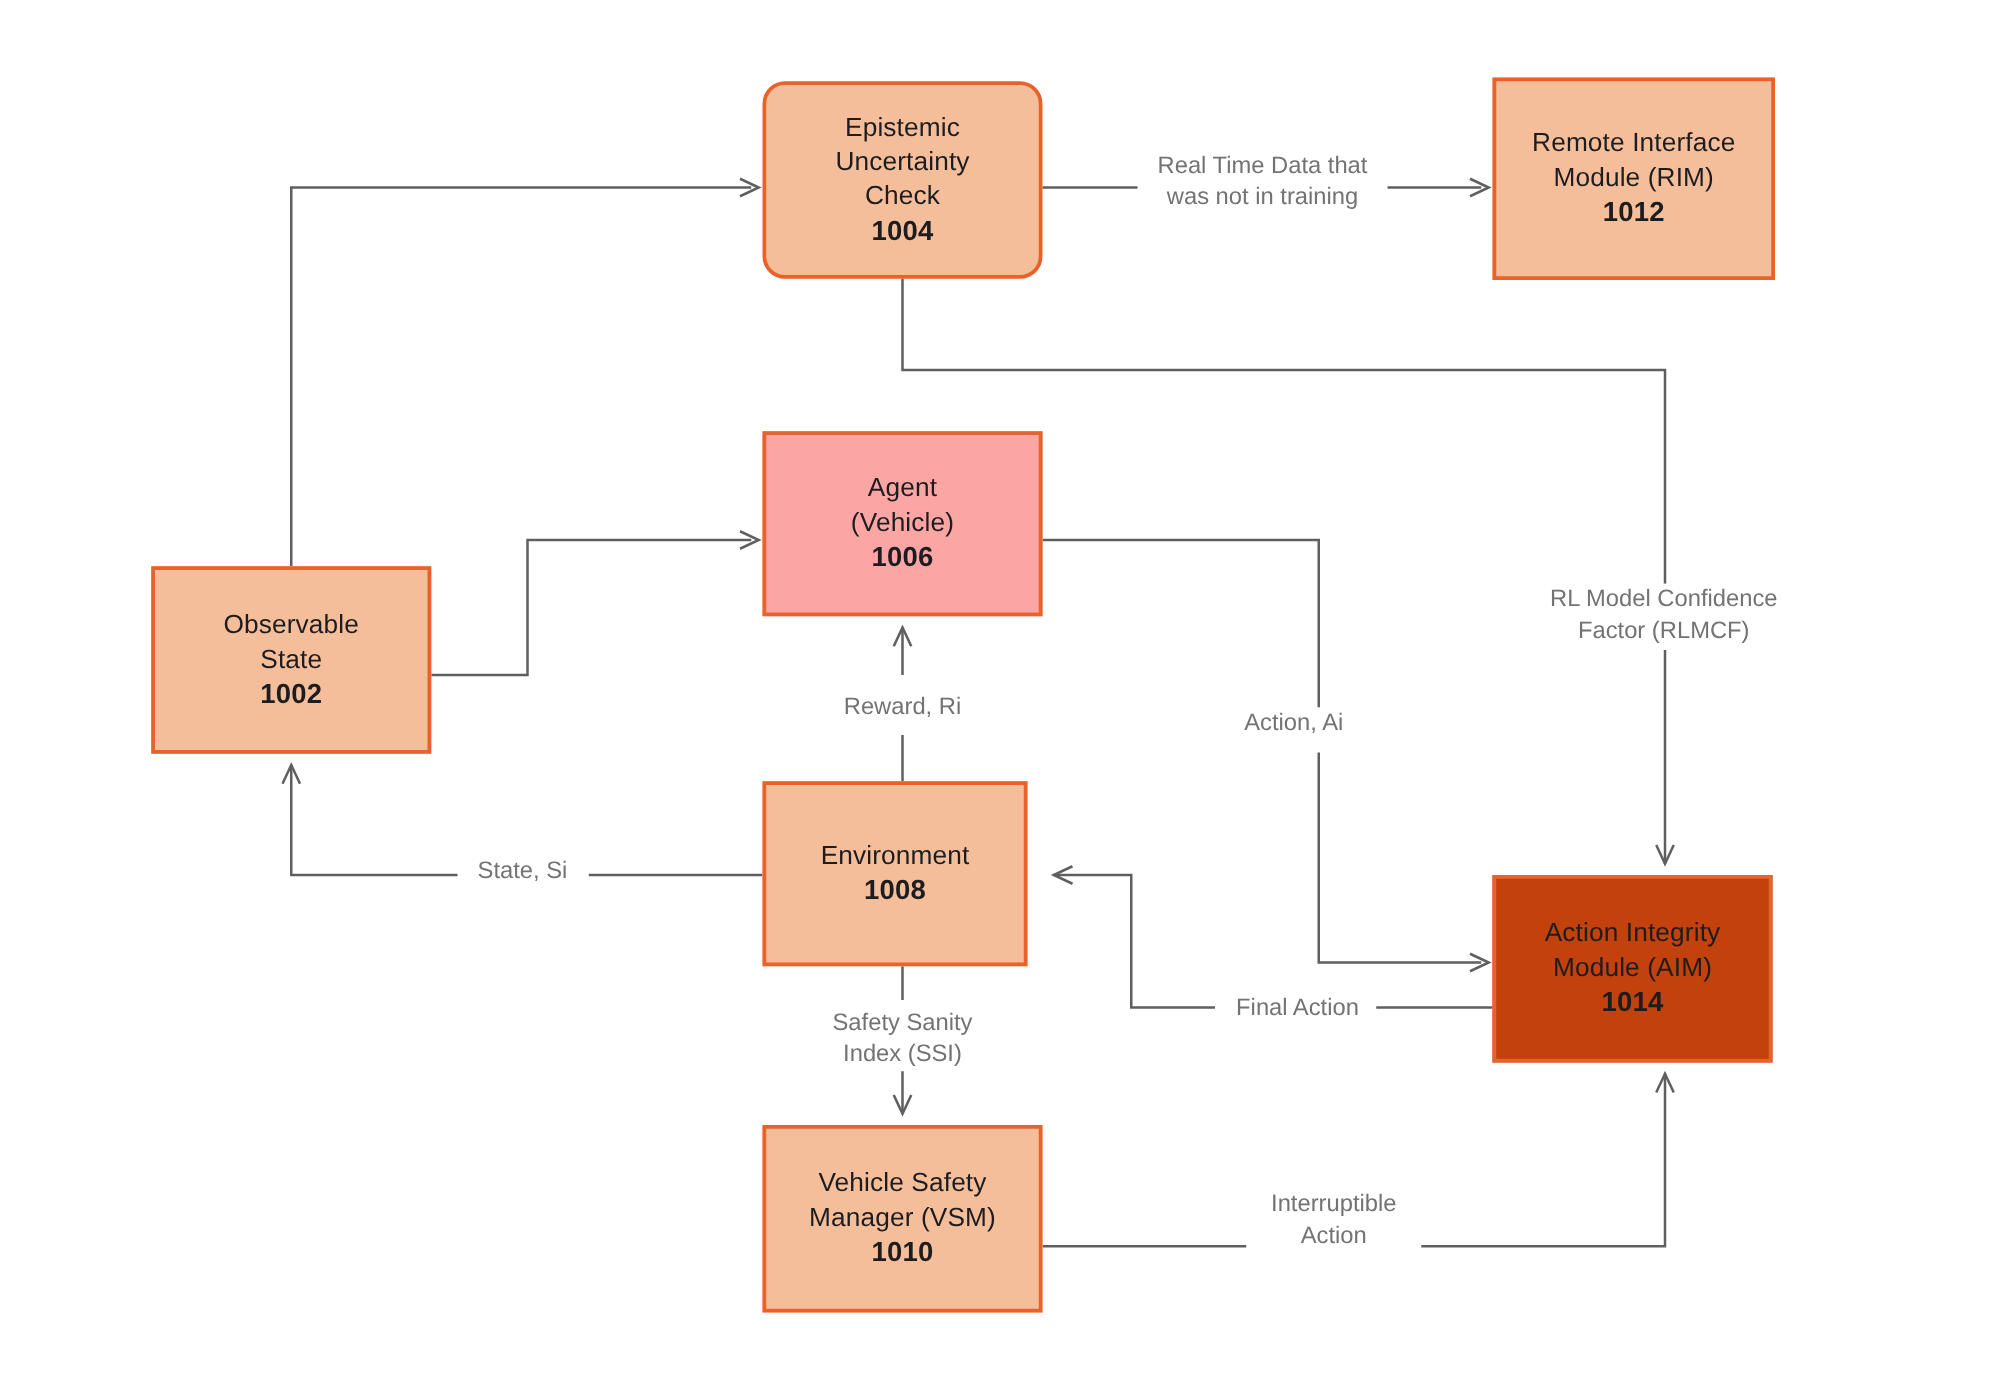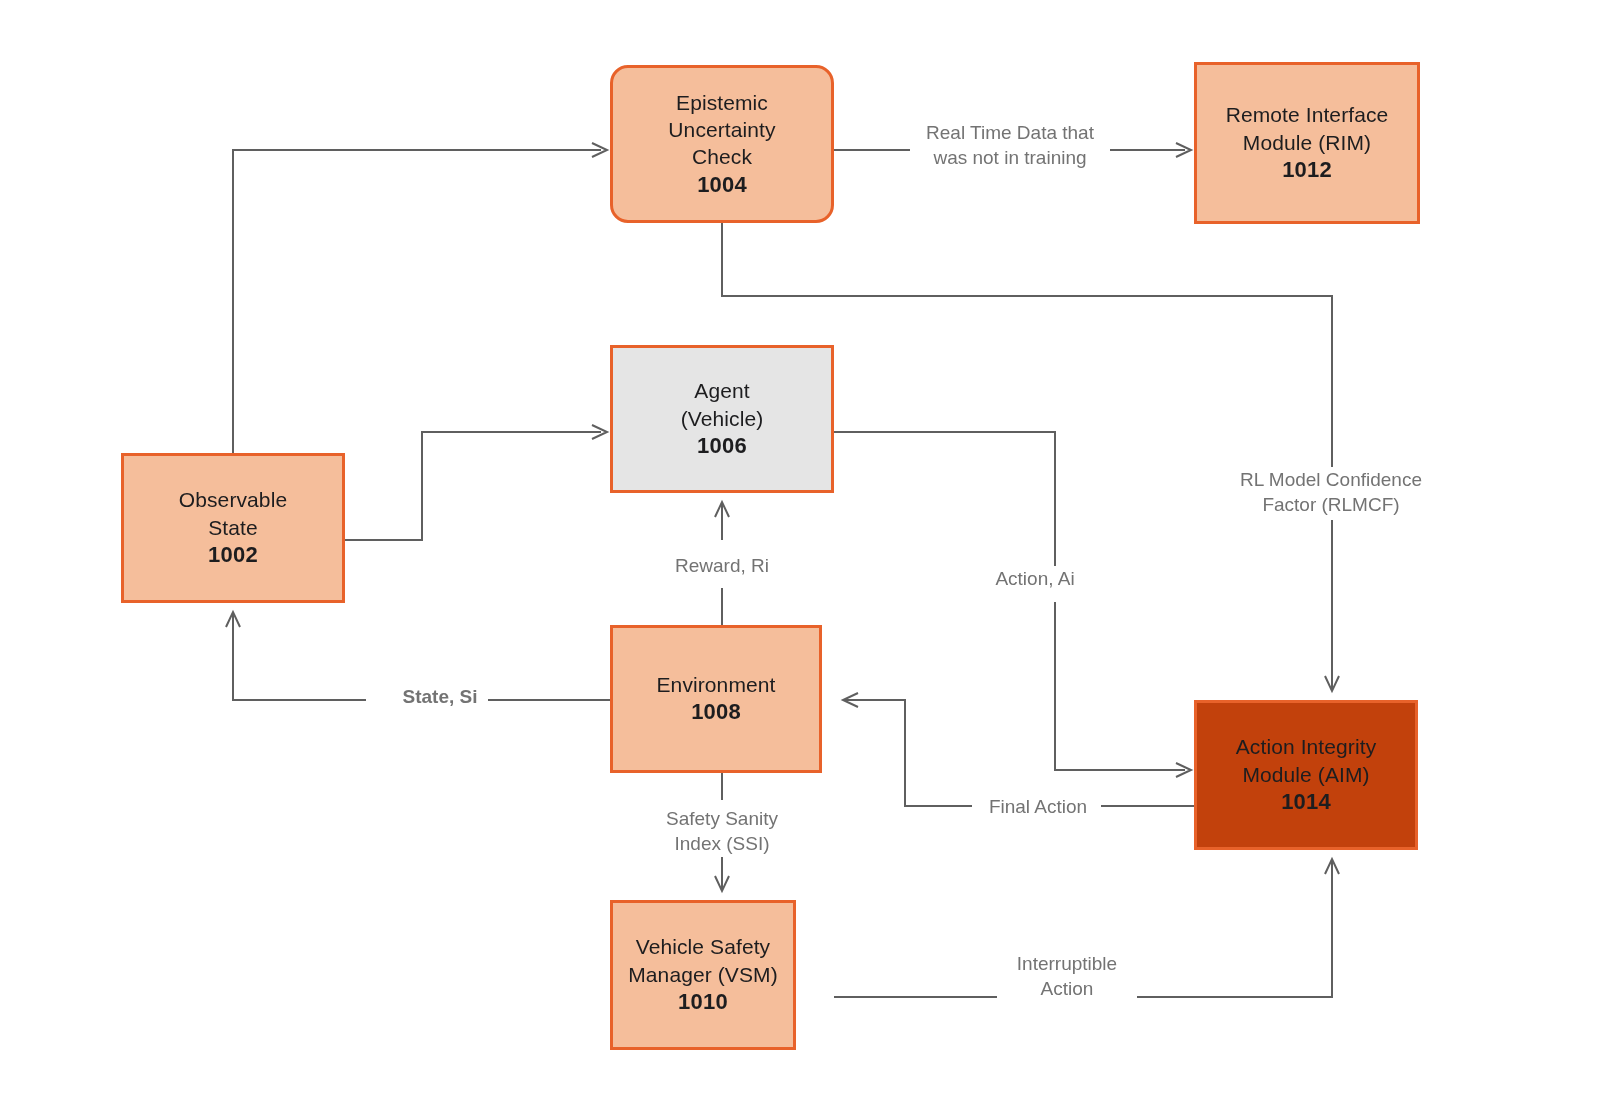--- a/index.html
+++ b/index.html
@@ -100,44 +100,44 @@
 Check<span class="node-id">1004</span></div>
       </div>
       <div class="node-box" style="left: 1194px; top: 62px; width: 226px; height: 162px; background: rgb(245, 190, 155); border-color: rgb(232, 98, 42);">
         <div class="node-text">Remote Interface
 Module (RIM)<span class="node-id">1012</span></div>
       </div>
       <div class="node-box" style="left: 121px; top: 453px; width: 224px; height: 150px; background: rgb(245, 190, 155); border-color: rgb(232, 98, 42);">
         <div class="node-text">Observable
 State<span class="node-id">1002</span></div>
       </div>
-      <div class="node-box" style="left: 610px; top: 345px; width: 224px; height: 148px; background: #e5e5e5; border-color: rgb(232, 98, 42);">
+      <div class="node-box" style="left: 610px; top: 345px; width: 224px; height: 148px; background: #fca5a5; border-color: rgb(232, 98, 42);">
         <div class="node-text">Agent
 (Vehicle)<span class="node-id">1006</span></div>
       </div>
       <div class="node-box" style="left: 610px; top: 625px; width: 212px; height: 148px; background: rgb(245, 190, 155); border-color: rgb(232, 98, 42);">
         <div class="node-text">Environment<span class="node-id">1008</span></div>
       </div>
       <div class="node-box" style="left: 1194px; top: 700px; width: 224px; height: 150px; background: #c2410c; border-color: rgb(232, 98, 42);">
         <div class="node-text">Action Integrity
 Module (AIM)<span class="node-id">1014</span></div>
       </div>
-      <div class="node-box" style="left: 610px; top: 900px; width: 186px; height: 150px; background: rgb(245, 190, 155); border-color: rgb(232, 98, 42);">
+      <div class="node-box" style="left: 610px; top: 900px; width: 224px; height: 150px; background: rgb(245, 190, 155); border-color: rgb(232, 98, 42);">
         <div class="node-text">Vehicle Safety
 Manager (VSM)<span class="node-id">1010</span></div>
       </div>
     </div>
   <div id="edge-labels-layer">
       <div class="edge-label" style="left: 918px; top: 120px; width: 184px;">Real Time Data that
 was not in training</div>
       <div class="edge-label" style="left: 1200px; top: 467px; width: 262px;">RL Model Confidence
 Factor (RLMCF)</div>
       <div class="edge-label" style="left: 660px; top: 553px; width: 124px;">Reward, Ri</div>
       <div class="edge-label" style="left: 982px; top: 566px; width: 106px;">Action, Ai</div>
-      <div class="edge-label" style="left: 392px; top: 684px; width: 96px; font-weight: bold;">State, Si</div>
+      <div class="edge-label" style="left: 370px; top: 684px; width: 96px;">State, Si</div>
       <div class="edge-label" style="left: 976px; top: 794px; width: 124px;">Final Action</div>
       <div class="edge-label" style="left: 651px; top: 806px; width: 142px;">Safety Sanity
 Index (SSI)</div>
       <div class="edge-label" style="left: 997px; top: 951px; width: 140px;">Interruptible
 Action</div>
     </div>
 
 </div>
 
 </body></html>

